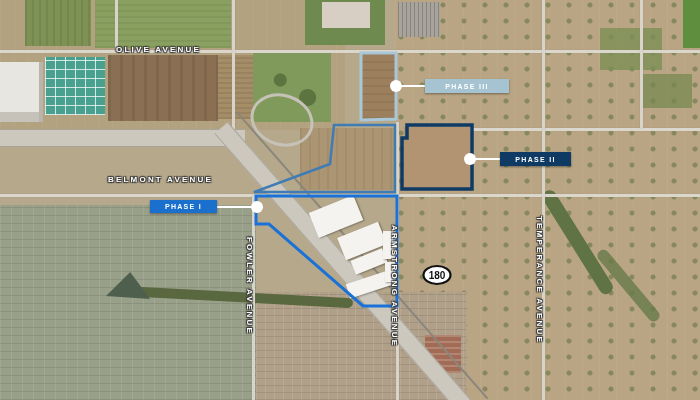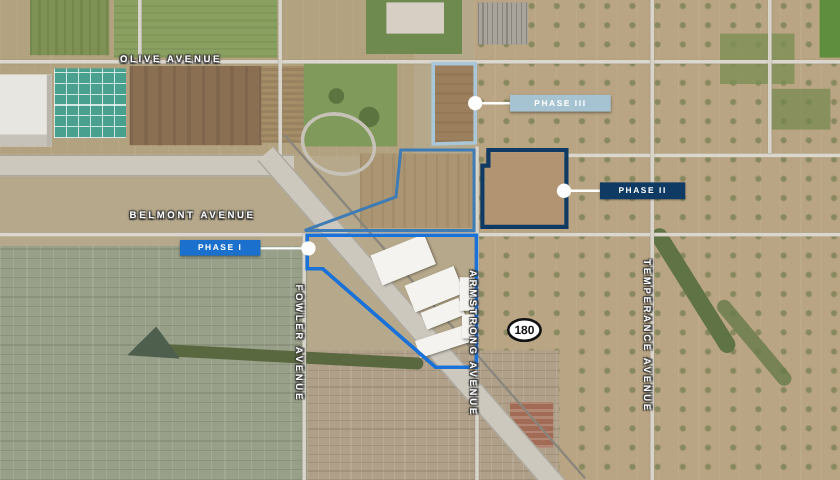--- a/index.html
+++ b/index.html
@@ -160,19 +160,19 @@
     <circle cx="470" cy="159" r="6" fill="#ffffff"></circle>
     <circle cx="396" cy="86" r="6" fill="#ffffff"></circle>
     <ellipse cx="437" cy="275" rx="13.5" ry="9" fill="#ffffff" stroke="#111111" stroke-width="2.2"></ellipse>
     <text x="437" y="278.5" text-anchor="middle" font-family="Liberation Sans, sans-serif" font-size="10" font-weight="bold" fill="#111111">180</text>
   </svg>
 
   <div class="phase-box" style="left: 150px; top: 200px; width: 67px; height: 13px; background-color: rgb(26, 112, 204);">PHASE I</div>
   <div class="phase-box" style="left: 500px; top: 152px; width: 71px; height: 14px; background-color: rgb(14, 58, 99);">PHASE II</div>
   <div class="phase-box" style="left: 425px; top: 79px; width: 84px; height: 14px; background-color: rgb(166, 195, 210);">PHASE III</div>
 
-  <div class="street" style="left:100px;top:45px;">OLIVE AVENUE</div>
+  <div class="street" style="left:116px;top:45px;">OLIVE AVENUE</div>
   <div class="street" style="left:108px;top:175px;">BELMONT AVENUE</div>
   <div class="street vert" style="left:245px;top:237px;">FOWLER AVENUE</div>
   <div class="street vert" style="left:390px;top:225px;">ARMSTRONG AVENUE</div>
   <div class="street vert" style="left:535px;top:216px;">TEMPERANCE AVENUE</div>
 
 </div>
 
 </body></html>

